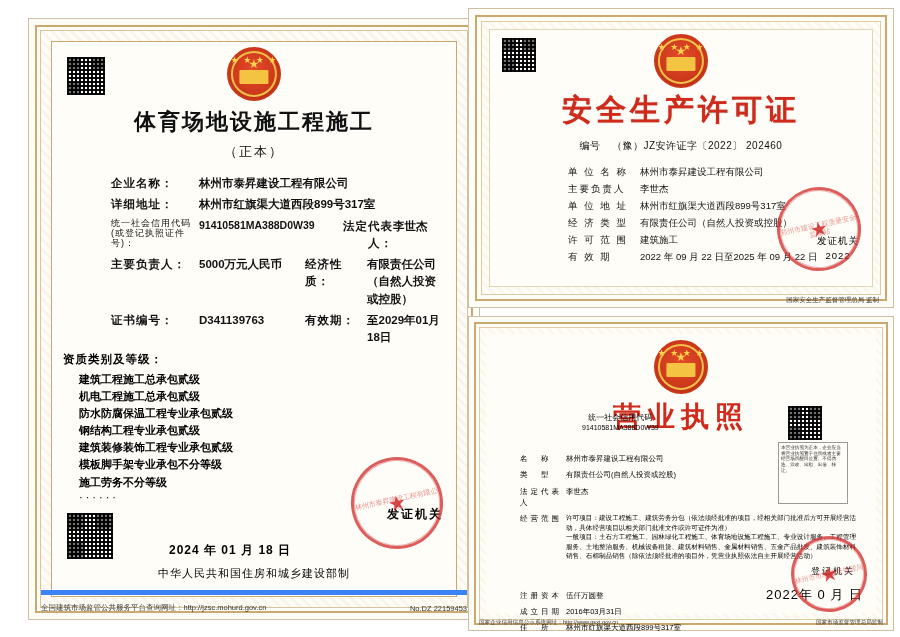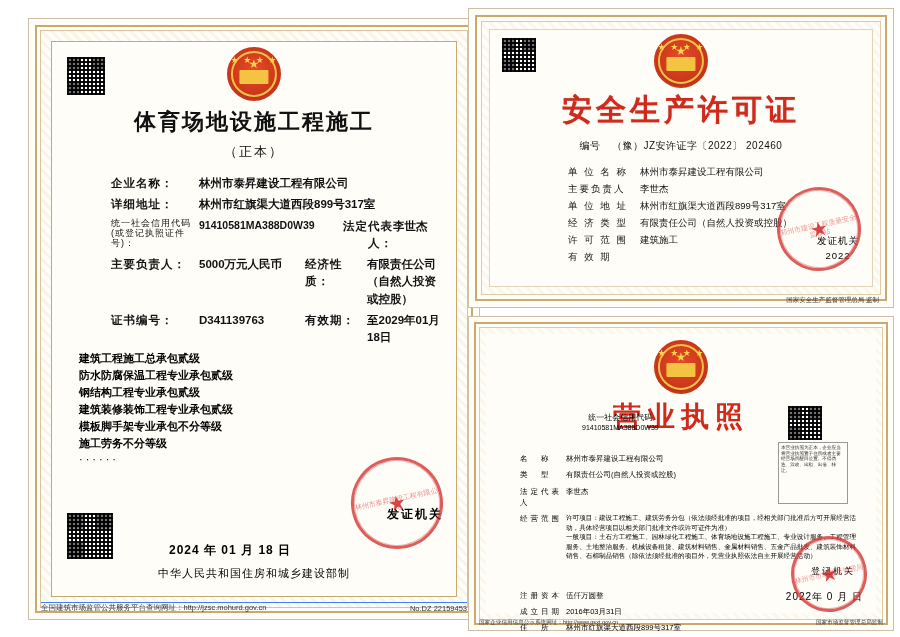--- a/index.html
+++ b/index.html
@@ -72,21 +72,21 @@
   .q-row{display:flex;align-items:flex-start;margin-bottom:4px;margin-left:48px;}
   .q-lab{width:88px;flex:0 0 88px;font-weight:bold;letter-spacing:1px;}
   .q-lab.small{font-size:9px;line-height:1.15;font-weight:normal;}
   .q-val{flex:1;font-weight:bold;}
   .q-scope-title{font-weight:bold;font-size:11.5px;margin-top:6px;letter-spacing:1px;}
   .q-scope{margin-top:4px;font-size:11px;line-height:1.55;padding-left:16px;font-weight:bold;}
   .q-dots{letter-spacing:3px;padding-left:16px;font-size:11px;}
   .q-issuer{position:absolute;right:36px;bottom:96px;font-size:12px;font-weight:bold;letter-spacing:2px;}
   .q-date{position:absolute;left:140px;bottom:60px;font-size:12px;font-weight:bold;letter-spacing:1px;}
   .q-footer{position:absolute;left:0;right:0;bottom:38px;text-align:center;font-size:11px;letter-spacing:1px;}
-  .q-bottombar{position:absolute;left:12px;right:12px;bottom:6px;border-top:1px solid #3b82f6;padding-top:0;
+  .q-bottombar{position:absolute;left:12px;right:12px;bottom:6px;border-top:5px solid #3b82f6;padding-top:8px;
      display:flex;justify-content:space-between;align-items:center;font-size:7.5px;color:#333;}
 
   
   #cert-safety{left:468px;top:8px;width:424px;height:298px;background:#fffdf7;border:1px solid #cdbfa6;}
   #cert-safety .frame1{position:absolute;inset:6px;border:2px solid #caa86e;}
   #cert-safety .frame2{position:absolute;inset:12px;border:1px solid #ddcba4;
      background:repeating-linear-gradient(45deg, rgba(202,168,110,.08) 0 3px, rgba(255,255,255,0) 3px 7px);}
   #cert-safety .inner{position:absolute;inset:20px;background:#fffdf7;border:1px solid #e2d4b6;}
   .s-title{font-family:"Liberation Serif",serif;font-weight:bold;font-size:30px;color:#cf2a1c;text-align:center;letter-spacing:4px;margin-top:2px;
      text-shadow:0 0 1px rgba(140,20,10,.5);}
@@ -106,21 +106,21 @@
   #cert-license .inner{position:absolute;inset:17px;background:#fffdf7;}
   .l-title{font-family:"Liberation Serif",serif;font-weight:bold;font-size:28px;color:#cf2a1c;text-align:center;letter-spacing:6px;margin-top:4px;}
   .l-code{position:absolute;left:96px;top:78px;font-size:8px;line-height:1.4;text-align:center;}
   .l-grid{position:absolute;left:34px;right:14px;top:119px;font-size:7.5px;line-height:1.5;display:flex;gap:24px;flex-direction:column;}
   .l-col{flex:1;}
   .l-r{display:flex;margin-bottom:5px;}
   .l-lab{width:46px;flex:0 0 46px;letter-spacing:3px;}
   .l-v{flex:1;}
   .l-scope{font-size:6.6px;line-height:1.45;}
   .l-issuer{position:absolute;right:38px;bottom:52px;font-size:9px;letter-spacing:2px;}
-  .l-date{position:absolute;right:30px;bottom:26px;font-size:10px;letter-spacing:1px;}
+  .l-date{position:absolute;right:30px;bottom:26px;font-size:13px;letter-spacing:1px;}
   .l-footl{position:absolute;left:10px;bottom:3px;font-size:5.6px;color:#333;}
   .l-footr{position:absolute;right:10px;bottom:3px;font-size:5.6px;color:#333;}
   .l-sidebox{position:absolute;left:292px;top:108px;width:64px;height:56px;border:1px solid #999;font-size:4.6px;line-height:1.25;padding:2px;color:#222;}
 </style>
 </head>
 <body>
 
 <div class="stage">
 
   <div class="cert" id="cert-qualification">
@@ -164,22 +164,24 @@
           <div style="flex:1;font-weight:bold;">有限责任公司（自然人投资或控股）</div>
         </div>
         <div class="q-row">
           <div class="q-lab">证书编号：</div>
           <div style="flex:0 0 106px;font-weight:bold;">D341139763</div>
           <div class="q-lab" style="width:62px;flex:0 0 62px;">有效期：</div>
           <div style="flex:1;font-weight:bold;">至2029年01月18日</div>
         </div>
       </div>
 
+      <div class="q-scope-title">资质类别及等级：</div>
       <div class="q-scope">
         <div>建筑工程施工总承包贰级</div>
+        <div>机电工程施工总承包贰级</div>
         <div>防水防腐保温工程专业承包贰级</div>
         <div>钢结构工程专业承包贰级</div>
         <div>建筑装修装饰工程专业承包贰级</div>
         <div>模板脚手架专业承包不分等级</div>
         <div>施工劳务不分等级</div>
       </div>
       <div class="q-dots">······</div>
     </div>
 
     <div class="q-issuer">发证机关</div>
@@ -245,20 +247,21 @@
         <div class="s-row">
           <div class="s-lab">经 济 类 型</div>
           <div class="s-val">有限责任公司（自然人投资或控股）</div>
         </div>
         <div class="s-row">
           <div class="s-lab">许 可 范 围</div>
           <div class="s-val">建筑施工</div>
         </div>
         <div class="s-row">
           <div class="s-lab">有 效 期</div>
+          <div class="s-val">2022 年 09 月 22 日至2025 年 09 月 22 日</div>
         </div>
       </div>
     </div>
 
     <div class="s-issuer">
       <div>发证机关</div>
       <div>2022</div>
     </div>
 
     <div class="seal" style="right:32px;bottom:36px;width:78px;height:78px;">

